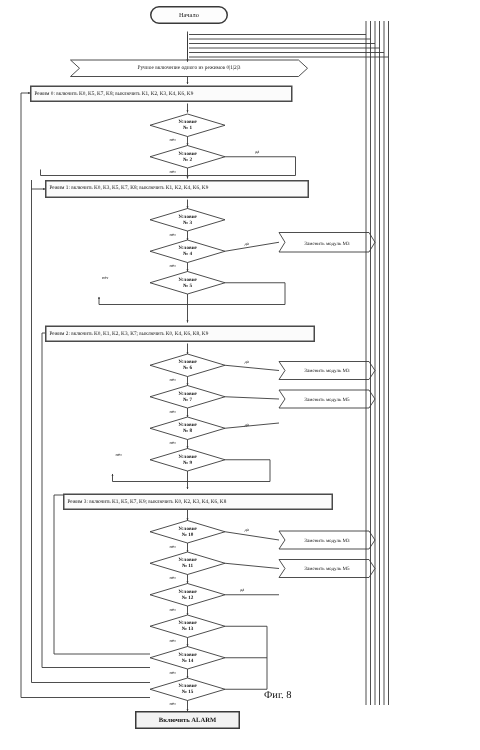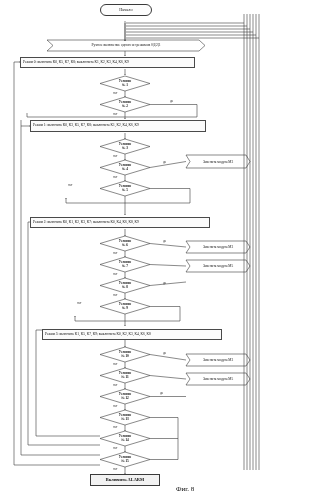--- a/index.html
+++ b/index.html
@@ -313,15 +313,15 @@
   <div class="outwrap" style="left:186px;top:260px;width:64px;height:12px;">
     <span class="outlbl">Заменить модуль M5</span>
   </div>
   <div class="outwrap" style="left:186px;top:354px;width:64px;height:12px;">
     <span class="outlbl">Заменить модуль M3</span>
   </div>
   <div class="outwrap" style="left:186px;top:373px;width:64px;height:12px;">
     <span class="outlbl">Заменить модуль M5</span>
   </div>
 
-  <div class="figlbl" style="left:176px;top:485px;">Фиг. 8</div>
+  <div class="figlbl" style="left:176px;top:459px;">Фиг. 8</div>
 
 </div>
 
 </body></html>

